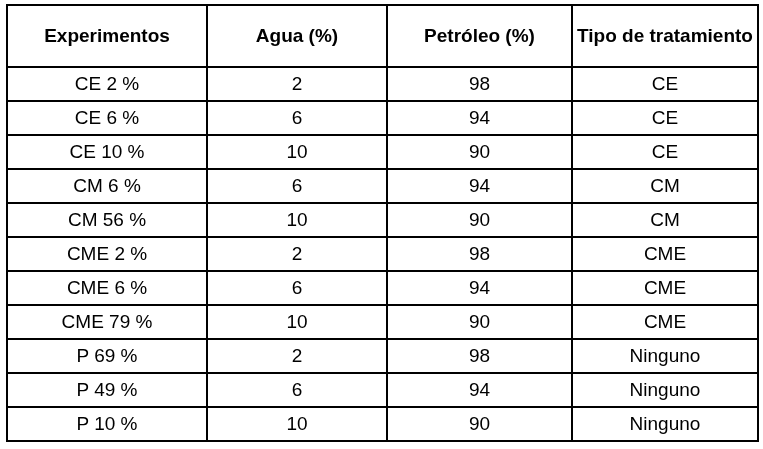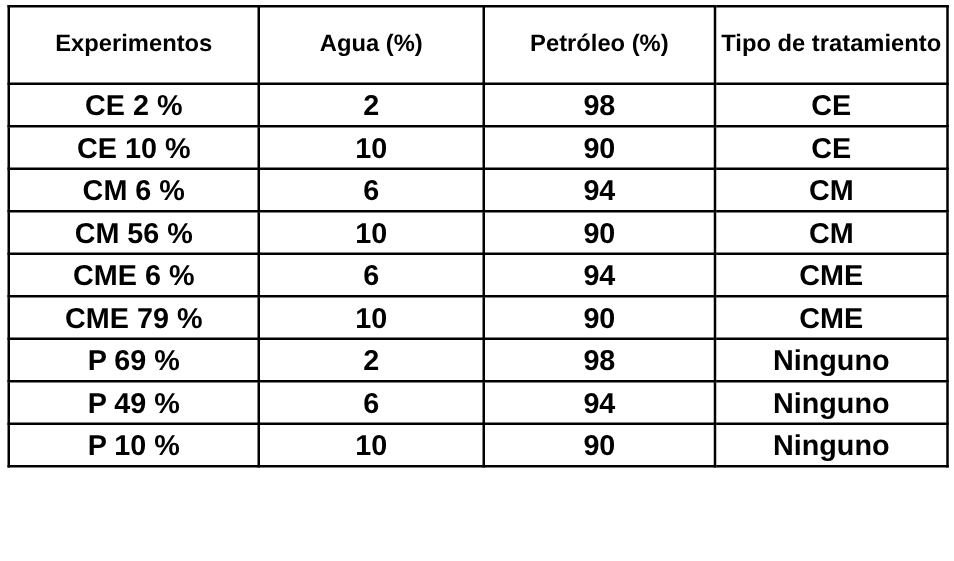--- a/index.html
+++ b/index.html
@@ -33,22 +33,22 @@
     background: #ffffff;
   }
   table.data-table thead th {
     font-size: 19px;
     font-weight: bold;
     height: 56px;
     line-height: 22px;
     padding: 2px 4px;
   }
   table.data-table tbody td {
-    font-size: 23px;
-    font-weight: bold;
+    font-size: 19px;
+    font-weight: normal;
     height: 30px;
     padding: 1px 4px;
   }
   col.c0 { width: 200px; }
   col.c1 { width: 180px; }
   col.c2 { width: 185px; }
   col.c3 { width: 186px; }
 </style>
 </head>
 <body>
@@ -70,36 +70,48 @@
       </tr>
     </thead>
     <tbody>
       <tr>
         <td>CE 2 %</td>
         <td>2</td>
         <td>98</td>
         <td>CE</td>
       </tr>
       <tr>
+        <td>CE 6 %</td>
+        <td>6</td>
+        <td>94</td>
+        <td>CE</td>
+      </tr>
+      <tr>
         <td>CE 10 %</td>
         <td>10</td>
         <td>90</td>
         <td>CE</td>
       </tr>
       <tr>
         <td>CM 6 %</td>
         <td>6</td>
         <td>94</td>
         <td>CM</td>
       </tr>
       <tr>
         <td>CM 56 %</td>
         <td>10</td>
         <td>90</td>
         <td>CM</td>
+      </tr>
+      <tr>
+        <td>CME 2 %</td>
+        <td>2</td>
+        <td>98</td>
+        <td>CME</td>
       </tr>
       <tr>
         <td>CME 6 %</td>
         <td>6</td>
         <td>94</td>
         <td>CME</td>
       </tr>
       <tr>
         <td>CME 79 %</td>
         <td>10</td>

